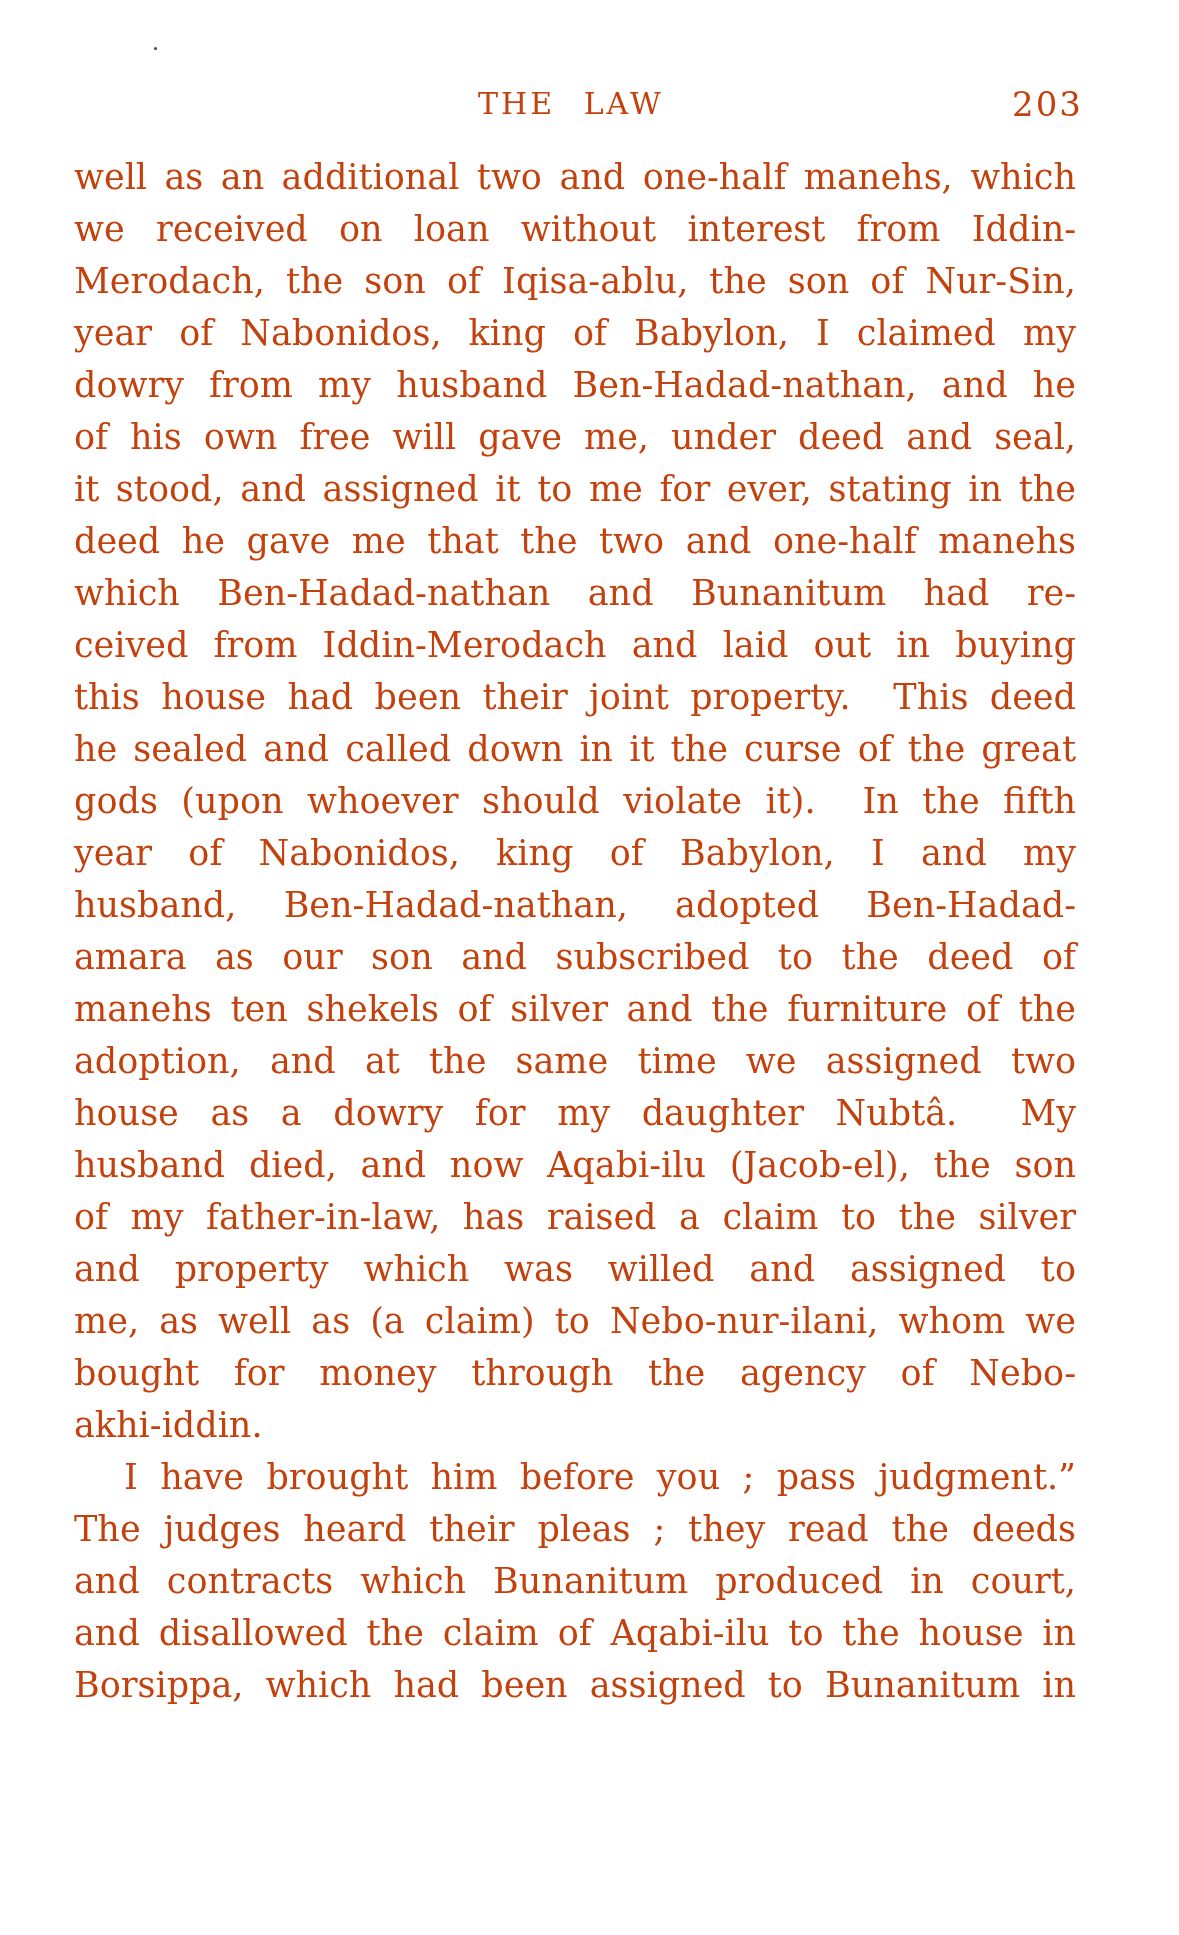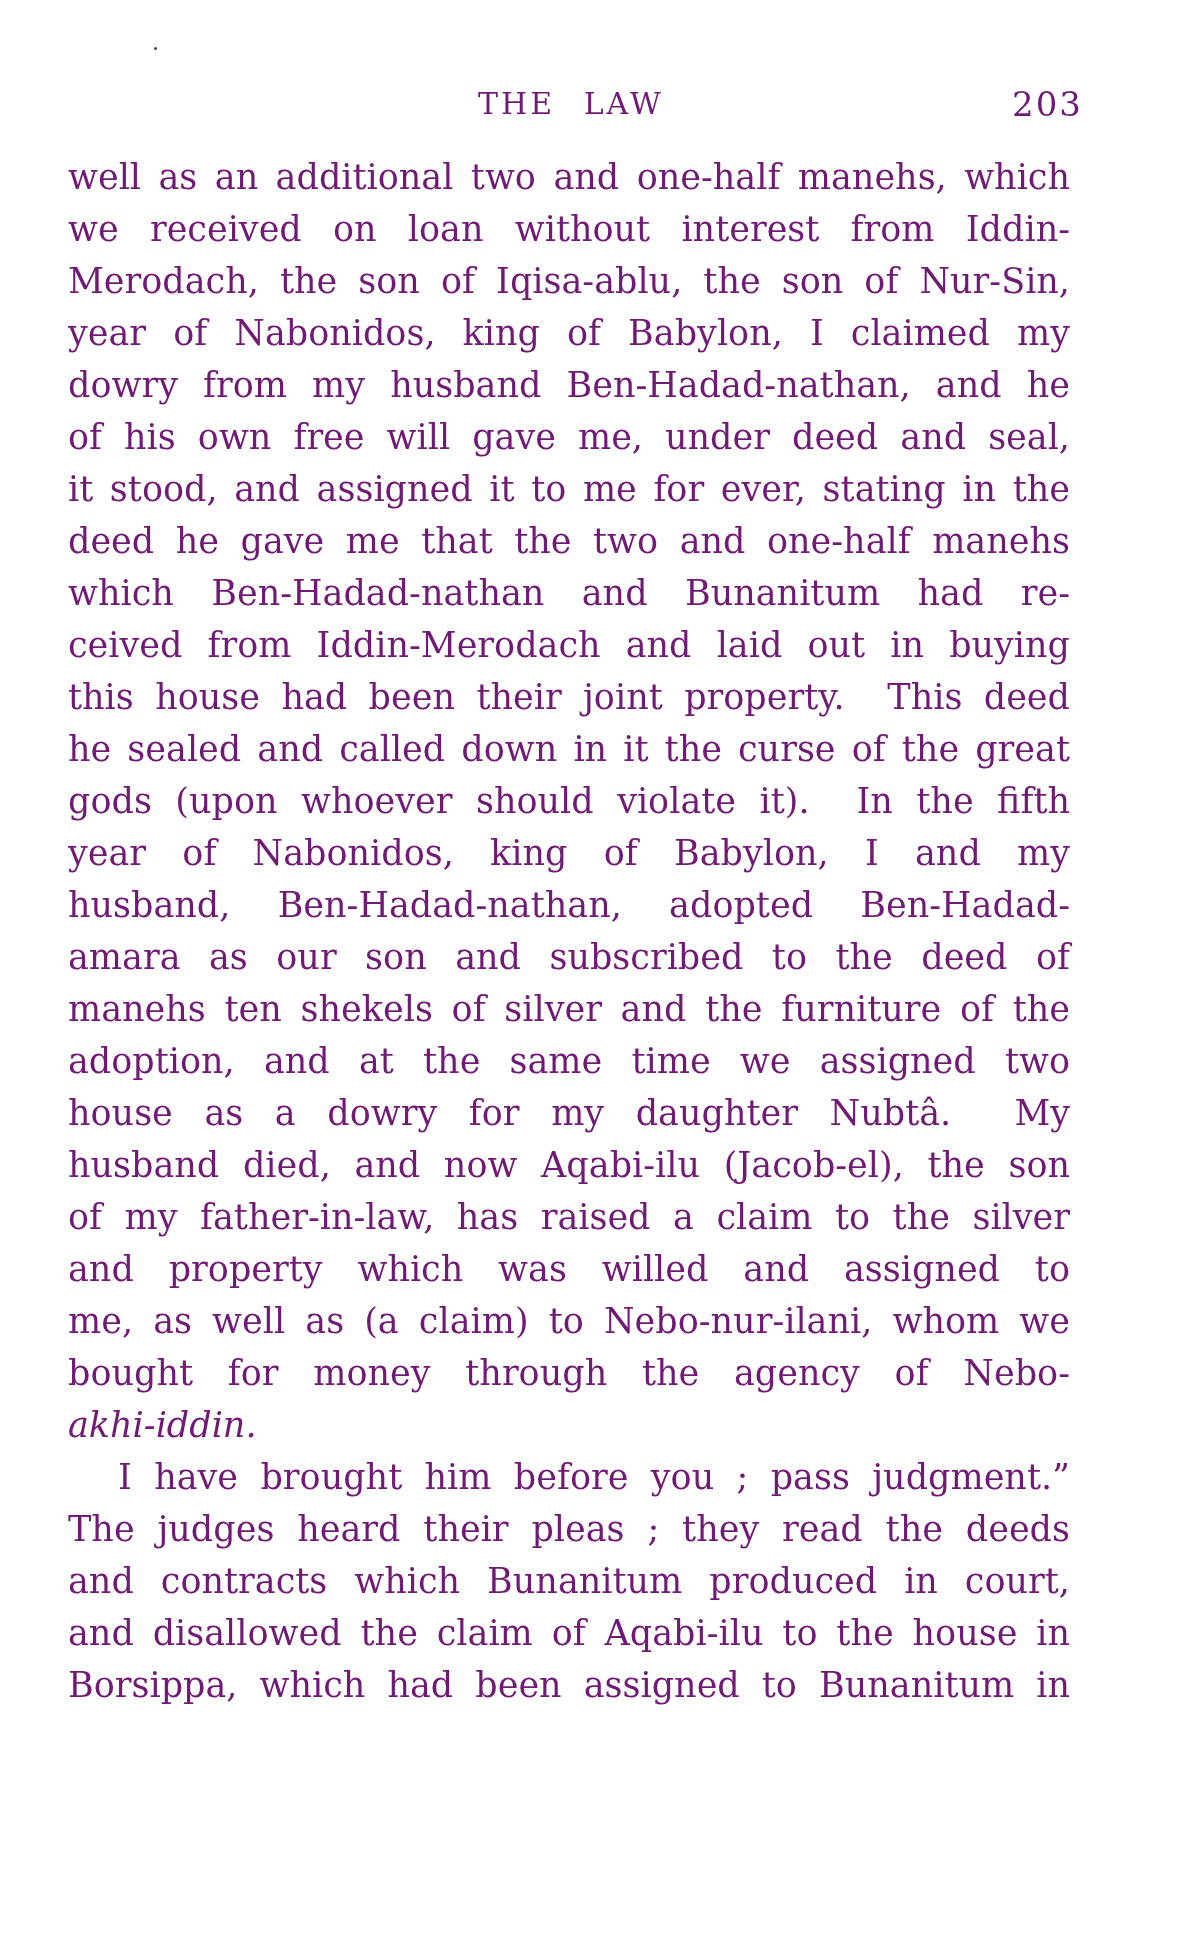--- a/index.html
+++ b/index.html
@@ -5,21 +5,21 @@
   html, body {
     margin: 0;
     padding: 0;
     background: #ffffff;
   }
   .page {
     position: relative;
     width: 1179px;
     height: 1935px;
     background: #ffffff;
-    color: #701a75;
+    color: #c2410c;
     font-family: "DejaVu Serif", serif;
     overflow: hidden;
   }
   .speck {
     position: absolute;
     left: 154px;
     top: 47px;
     width: 3px;
     height: 3px;
     background: #444444;
@@ -47,34 +47,33 @@
   .page-num {
     position: absolute;
     right: 2px;
     top: 0;
     font-size: 34px;
     letter-spacing: 2px;
     margin-left: 44px;
   }
   .text-block {
     position: absolute;
-    left: 68px;
+    left: 74px;
     top: 151px;
     width: 1002px;
     font-size: 35px;
     line-height: 52px;
   }
   .line {
     text-align: justify;
     text-align-last: justify;
   }
   .line.noj {
     text-align: center;
     text-align-last: left;
-    font-style: italic;
   }
   .line.indent {
     text-indent: 50px;
   }
 </style>
 </head>
 <body>
 
 <div class="page">
   <div class="speck"></div>

